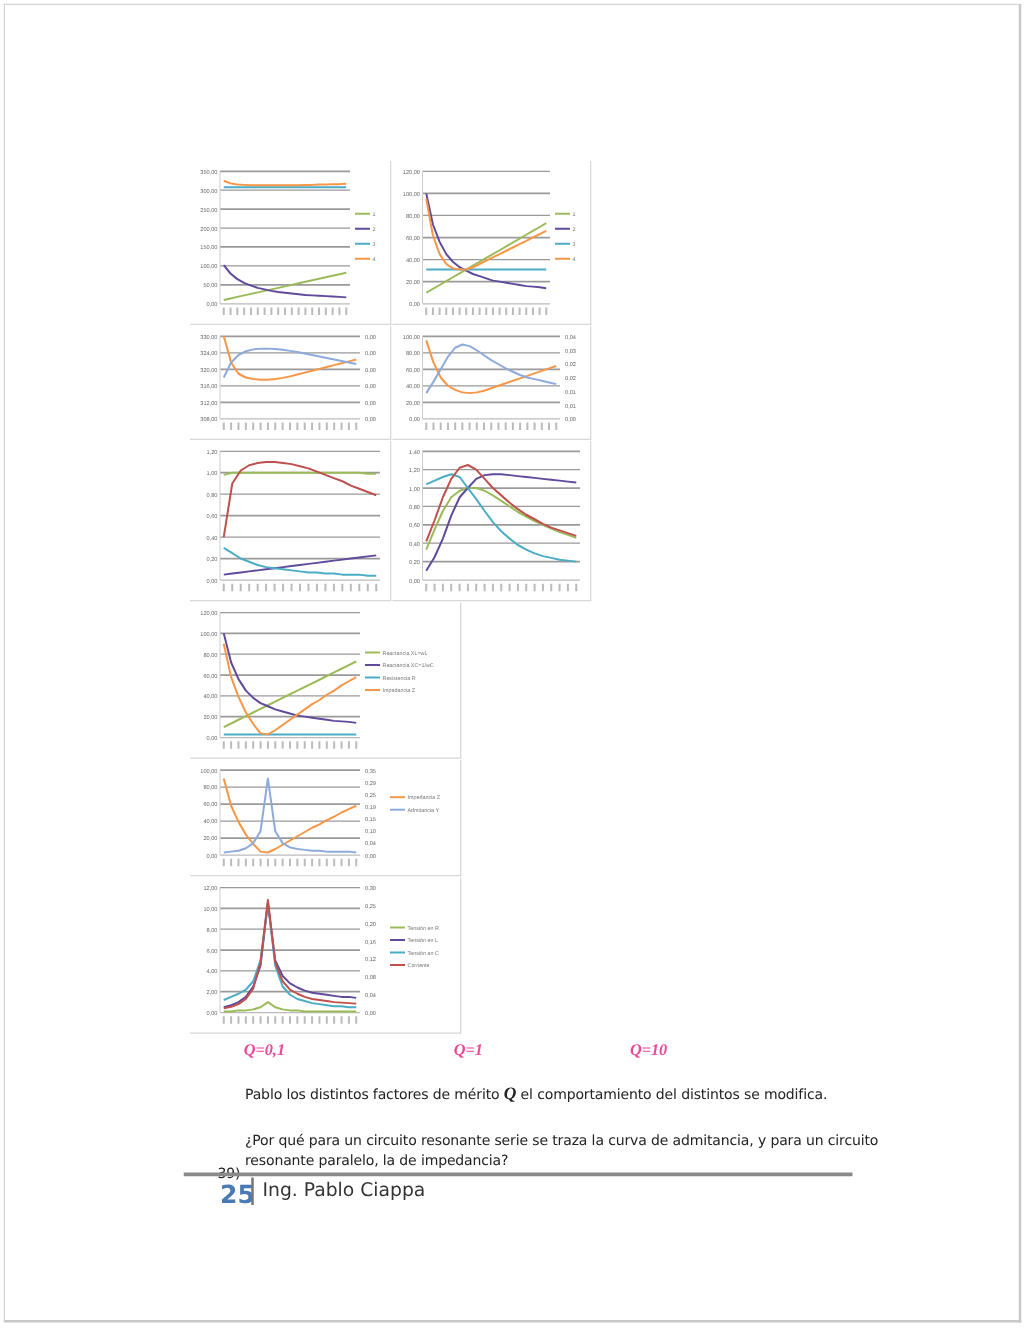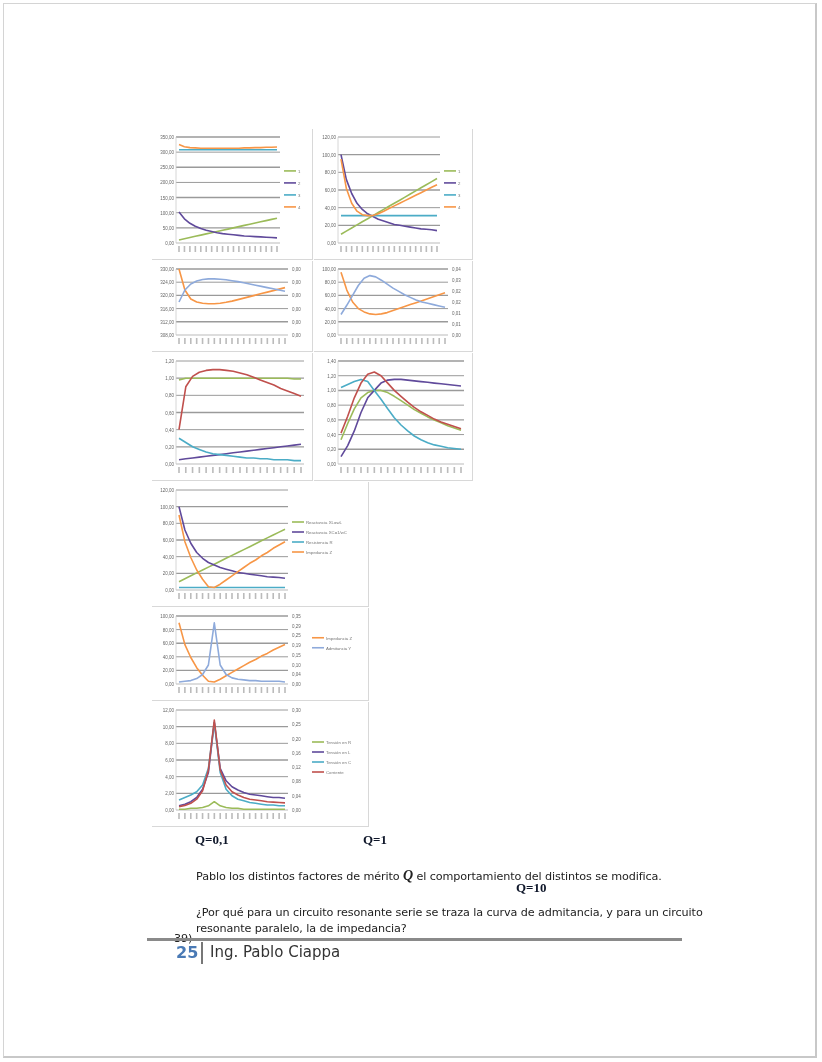--- a/index.html
+++ b/index.html
@@ -1,24 +1,24 @@
 <!DOCTYPE html>
 <html><head>
 <meta charset="utf-8">
 <style>
   html, body { margin: 0; padding: 0; background: #ffffff; }
   body { width: 822px; height: 1062px; position: relative; overflow: hidden; font-family: "Liberation Sans", sans-serif; }
   .page { position: absolute; left: 3px; top: 3px; width: 814px; height: 1055px; border: 1px solid #d4d4d4; border-right: 2px solid #c8c8c8; border-bottom: 2px solid #c8c8c8; box-sizing: border-box; background: #fff; }
   .chart { position: absolute; background: #fff; border-right: 1px solid #d8d8d8; border-bottom: 1px solid #d8d8d8; }
   .chart svg { position: absolute; left: 0; top: 0; }
-  .caption { position: absolute; top: 832px; font-family: "Liberation Serif", serif; font-weight: bold; font-size: 13px; color: #0f172a; }
+  .caption { position: absolute; top: 832px; font-family: "Liberation Serif", serif; font-style: italic; font-weight: bold; font-size: 13px; color: #ec4899; }
   .para { position: absolute; font-family: "DejaVu Sans", sans-serif; font-size: 11.2px; color: #222; letter-spacing: -0.1px; }
   .para b.q { font-family: "Liberation Serif", serif; font-style: italic; font-size: 14px; }
   .footer-line { position: absolute; left: 147px; top: 938px; width: 535px; height: 3px; background: #8a8a8a; }
-  .page-num { position: absolute; left: 176px; top: 943px; font-family: "DejaVu Sans", sans-serif; font-weight: bold; font-size: 16px; color: #4a7ab5; }
+  .page-num { position: absolute; left: 176px; top: 943px; font-family: "DejaVu Sans", sans-serif; font-weight: bold; font-size: 20px; color: #4a7ab5; }
   .footer-sep { position: absolute; left: 201px; top: 942px; width: 2px; height: 22px; background: #777; }
   .author { position: absolute; left: 210px; top: 943px; font-family: "DejaVu Sans", sans-serif; font-size: 15px; color: #333; }
 </style>
 </head>
 <body>
 
 <div class="page"></div>
 
 <div class="chart" style="left:152px;top:129px;width:160px;height:130px;">
     <svg class="chart-svg" width="160" height="130">
@@ -451,21 +451,21 @@
       <text x="174" y="51.8" font-size="4.3" fill="#777" font-family="Liberation Sans, sans-serif">Tensión en L</text>
       <line x1="160" x2="172" y1="60" y2="60" stroke="#4bacc6" stroke-width="1.6"></line>
       <text x="174" y="61.8" font-size="4.3" fill="#777" font-family="Liberation Sans, sans-serif">Tensión en C</text>
       <line x1="160" x2="172" y1="70" y2="70" stroke="#c0504d" stroke-width="1.6"></line>
       <text x="174" y="71.8" font-size="4.3" fill="#777" font-family="Liberation Sans, sans-serif">Corriente</text>
     </svg>
   </div>
 
 <div class="caption" style="left:195px;">Q=0,1</div>
 <div class="caption" style="left:363px;text-align:right;">Q=1</div>
-<div class="caption" style="left:516px;margin-top:48px;">Q=10</div>
+<div class="caption" style="left:504px;">Q=10</div>
 
 <div class="para" style="left:196px;top:868px;"><span>Pablo los distintos factores de mérito </span><b class="q">Q</b><span> el comportamiento del distintos se modifica.</span></div>
 
 <div class="para" style="left:174px;top:932px;">39)</div>
 <div class="para" style="left:196px;top:906px;">¿Por qué para un circuito resonante serie se traza la curva de admitancia, y para un circuito</div>
 <div class="para" style="left:196px;top:922px;">resonante paralelo, la de impedancia?</div>
 
 <div class="footer-line"></div>
 <div class="page-num">25</div>
 <div class="footer-sep"></div>

